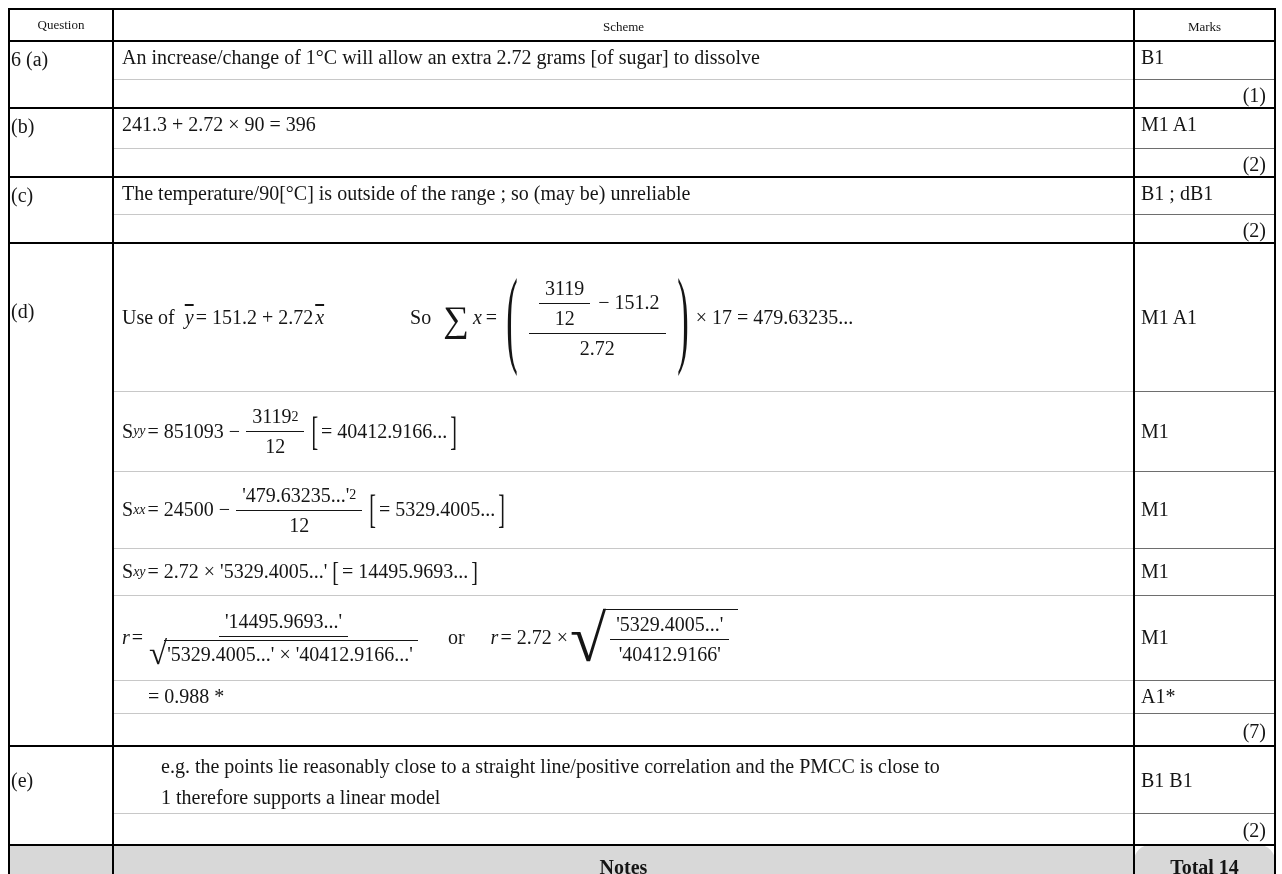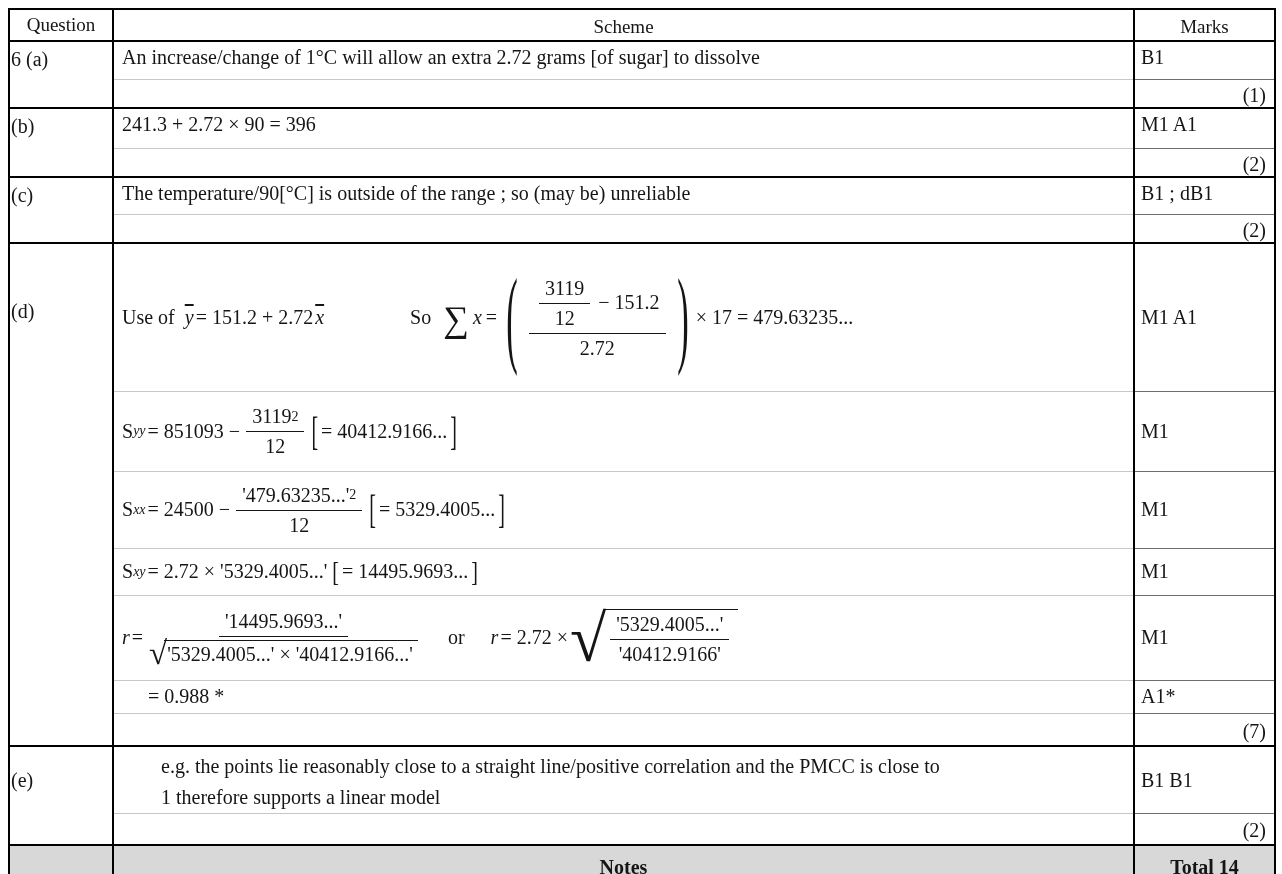--- a/index.html
+++ b/index.html
@@ -15,26 +15,26 @@
     table-layout: fixed;
     border-collapse: collapse;
     border: 2px solid #000;
   }
   col.c-q { width: 104px; }
   col.c-s { width: 1021px; }
   col.c-m { width: 141px; }
   td { font-size: 20px; vertical-align: top; overflow: hidden; }
   td.s, td.m { border-left: 2px solid #000; }
   tr.bt td { border-top: 2px solid #000; }
-  tr.hdr td { border-bottom: 2px solid #000; text-align: center; font-size: 19px; vertical-align: middle; }
+  tr.hdr td { border-bottom: 2px solid #000; text-align: center; font-size: 13px; vertical-align: middle; }
   td.q { text-align: left; padding-top: 6px; }
   td.q.qd { padding-top: 56px; }
   td.q.qe { padding-top: 22px; }
   td.s { padding: 4px 8px 0 8px; }
-  td.m { padding: 4px 6px 0 6px; }
+  td.m { padding: 4px 6px 0 6px; border-radius: 16px; }
   td.mid { vertical-align: middle; padding-top: 0; padding-bottom: 0; }
   td.sep  { border-top: 1px solid #c8c8c8; }
   td.msep { border-top: 1px solid #6e6e6e; }
   td.sub { text-align: right; vertical-align: middle; padding-right: 8px; }
   tr.foot td { background: #d8d8d8; font-weight: bold; text-align: center; vertical-align: middle; padding: 0; }
   td.etext { padding-right: 180px; line-height: 1.55; padding-left: 47px; }
 
   
   .fx { display: flex; align-items: center; flex-wrap: nowrap; white-space: nowrap; }
   .mi { font-style: italic; }

